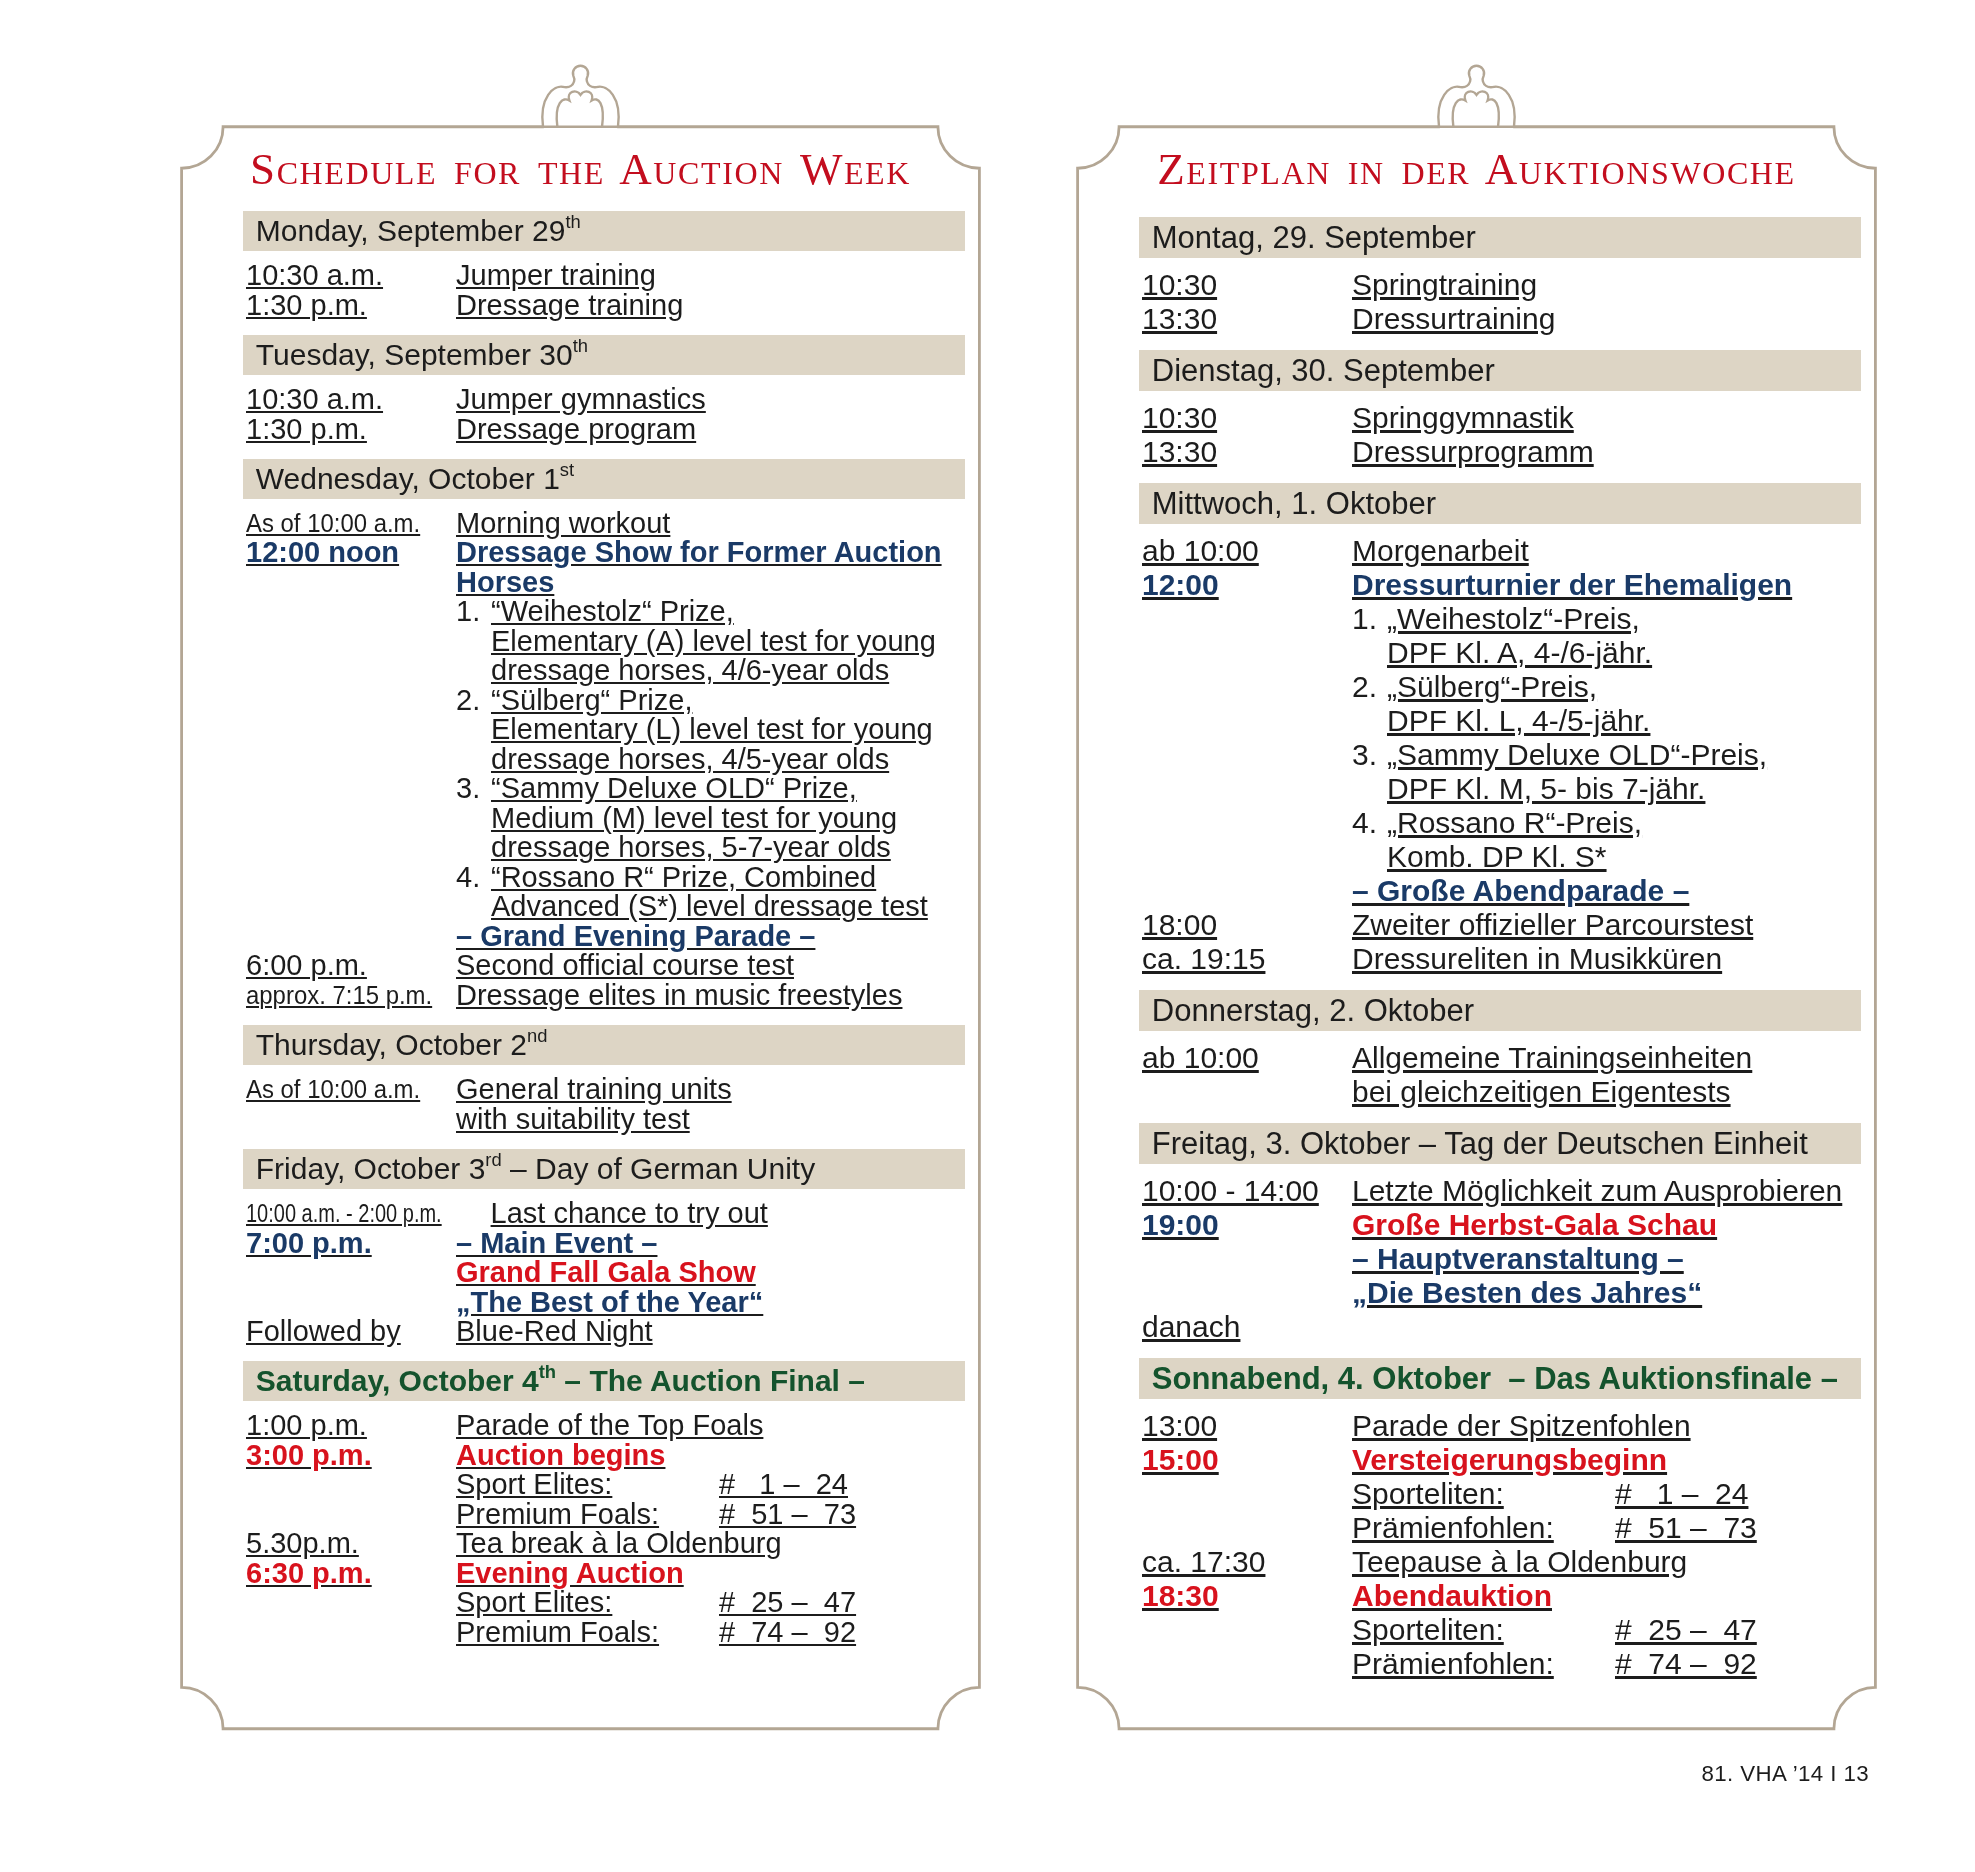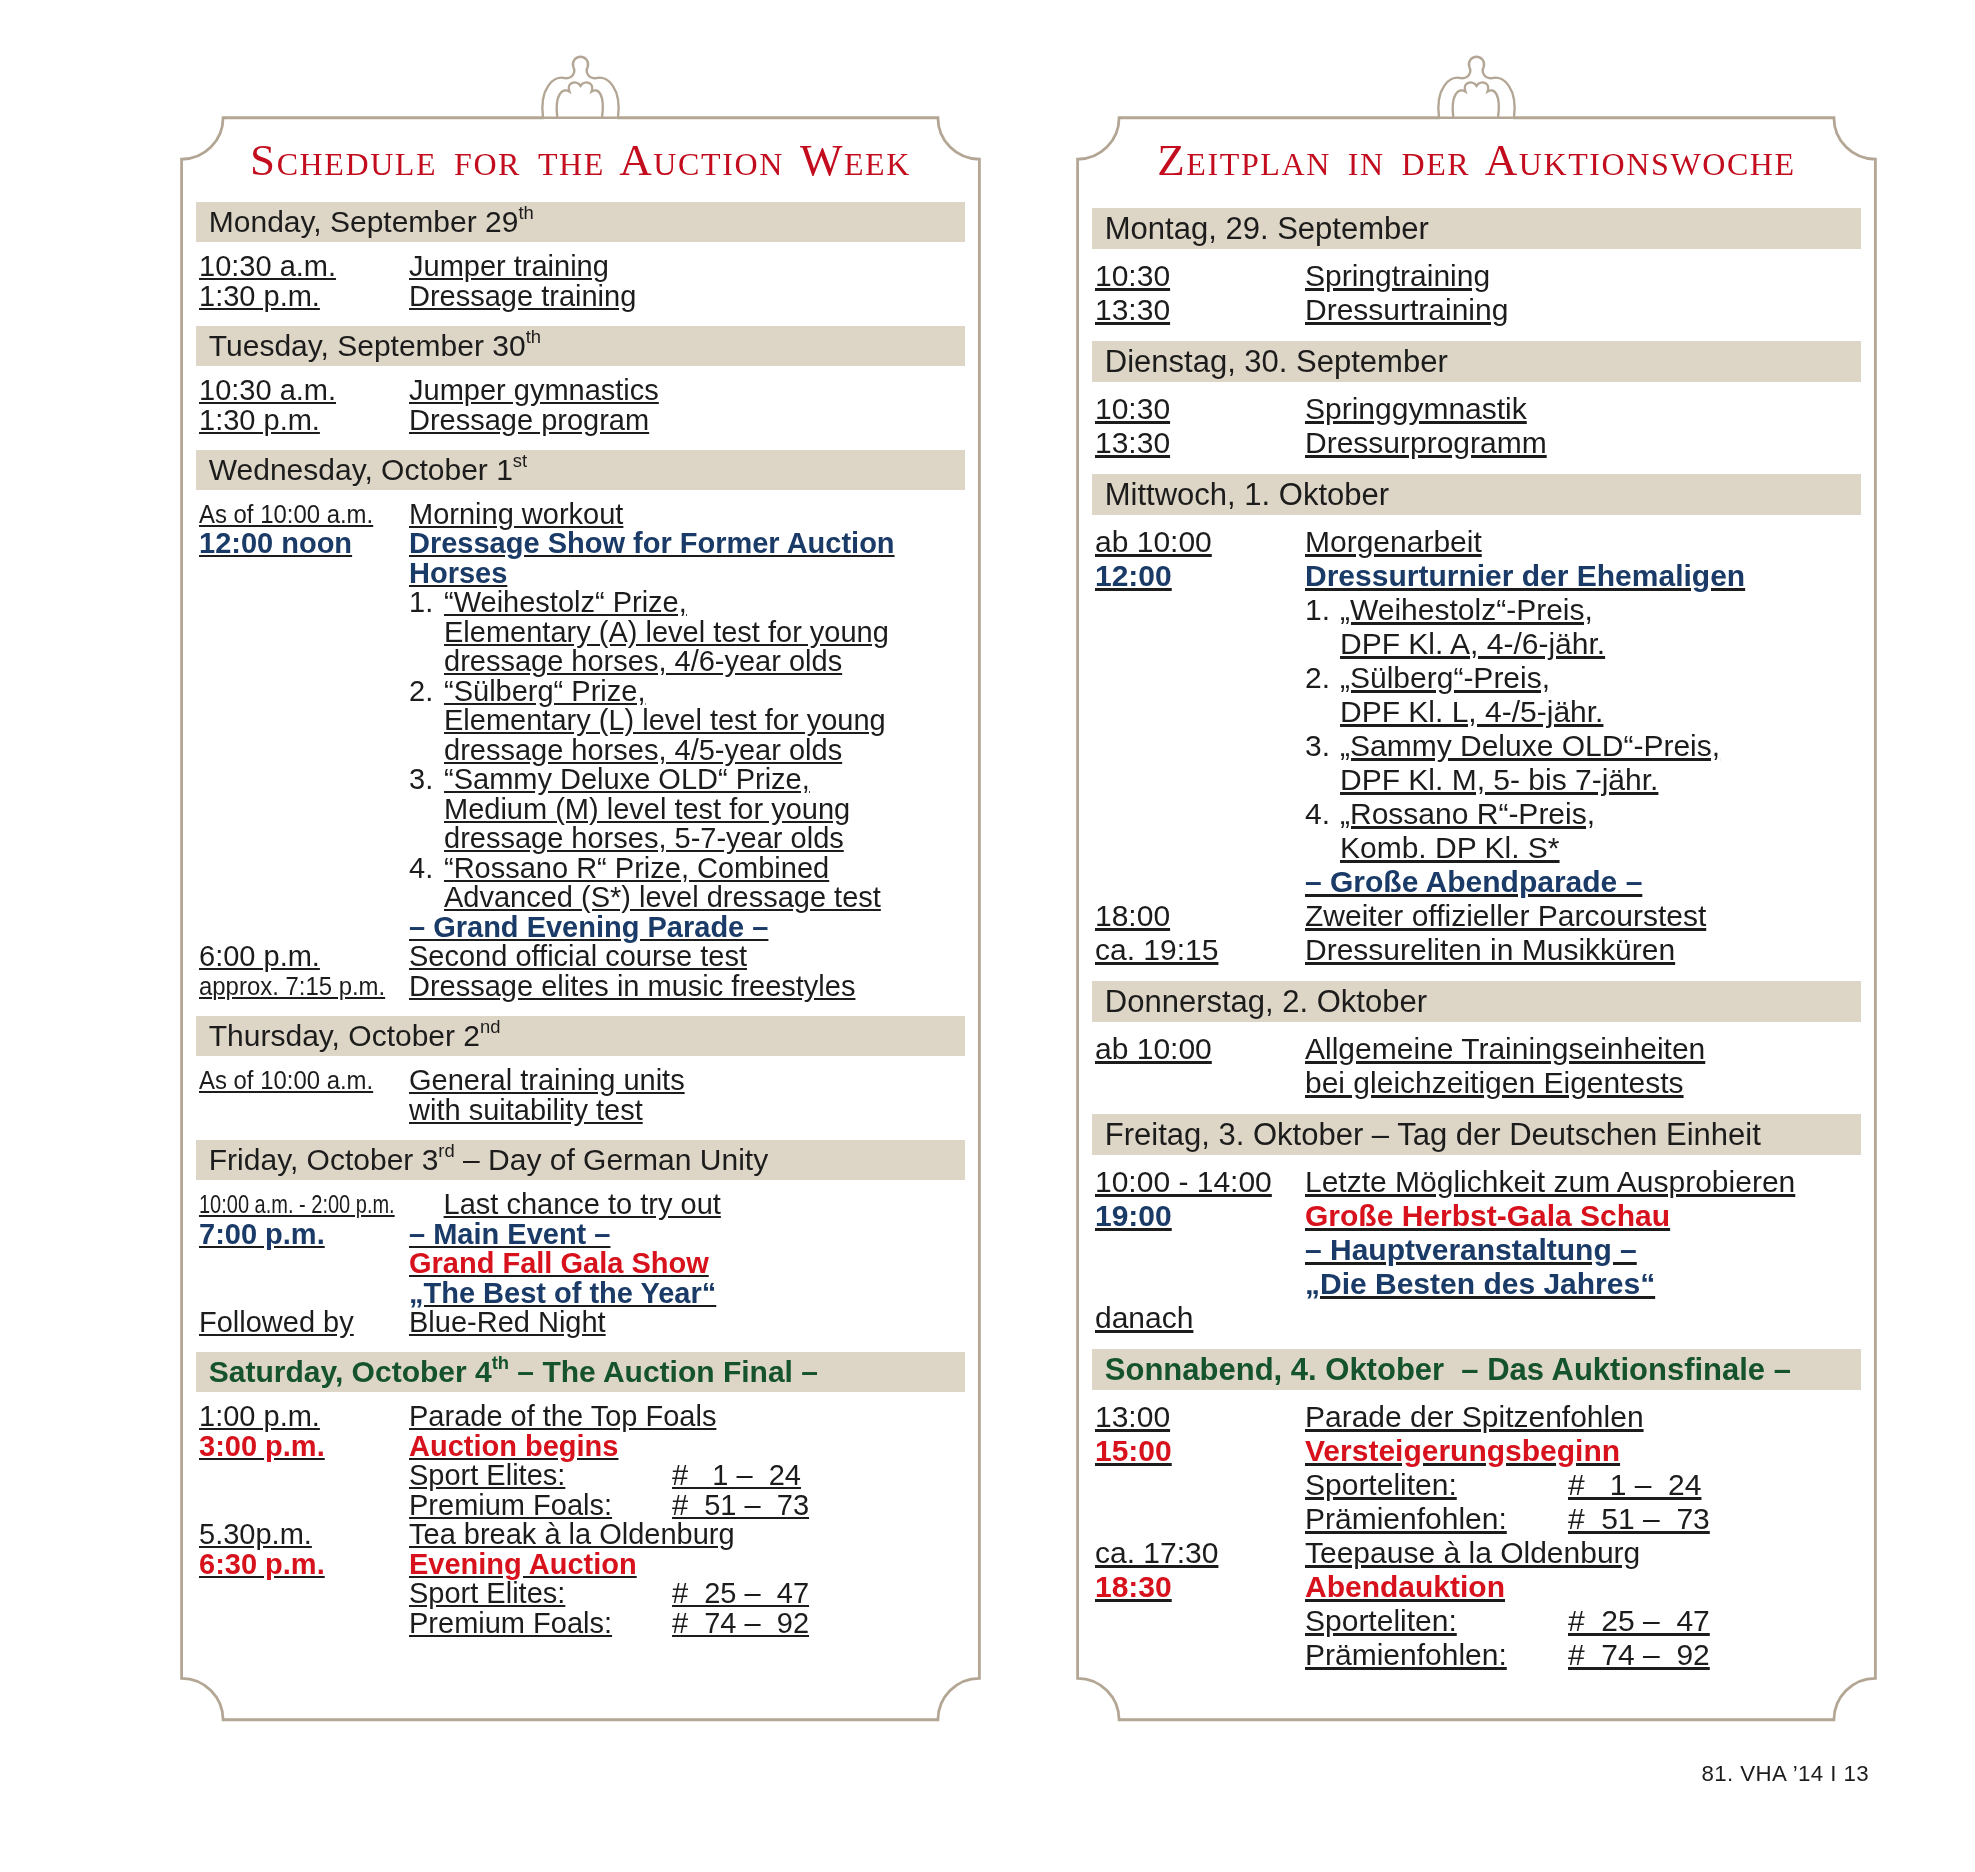--- a/index.html
+++ b/index.html
@@ -2,31 +2,31 @@
 <html style="font-size:12.8px"><head>
 <meta charset="utf-8">
 <style>
   html,body{margin:0;padding:0;}
   body{
     width:1975px;height:1872px;background:#ffffff;position:relative;overflow:hidden;
     font-family:"Liberation Sans", sans-serif;color:#1c1c1c;
     -webkit-font-smoothing:antialiased;
   }
   .page{position:absolute;inset:0;}
-  .panel{position:absolute;top:44px;width:801px;height:1724px;}
+  .panel{position:absolute;top:53px;width:801px;height:1724px;}
   .panel-left{left:180px;}
   .panel-right{left:1076px;}
   .frame{position:absolute;left:0;top:0;pointer-events:none;}
   .content{position:relative;padding:91px 0 0 0;}
   .title{
     margin:0;text-align:center;font-family:"Liberation Serif", serif;
     font-variant:small-caps;font-weight:400;color:#c30d1e;
     font-size:45px;line-height:51px;letter-spacing:1.6px;word-spacing:4px;
   }
-  .sections{margin-top:16px;}
+  .sections{margin-top:16px;margin-left:47px;}
   .panel-right .sections{margin-top:22.3px;}
   .bar{
     height:40px;background:#ddd5c5;margin:14.4px 16px 10.4px 16px;
     display:flex;align-items:center;padding-left:12.8px;
     font-size:30px;white-space:pre;
   }
   .panel-right .bar{height:41px;font-size:31px;margin:14.4px 16px 9.6px 16px;}
   .bar.navy{color:#14532d;font-weight:700;}
   .bar .sup{font-size:18.4px;position:relative;top:-8.8px;line-height:0;}
   .rows{padding:0 8px 0 19px;text-decoration:underline;}

